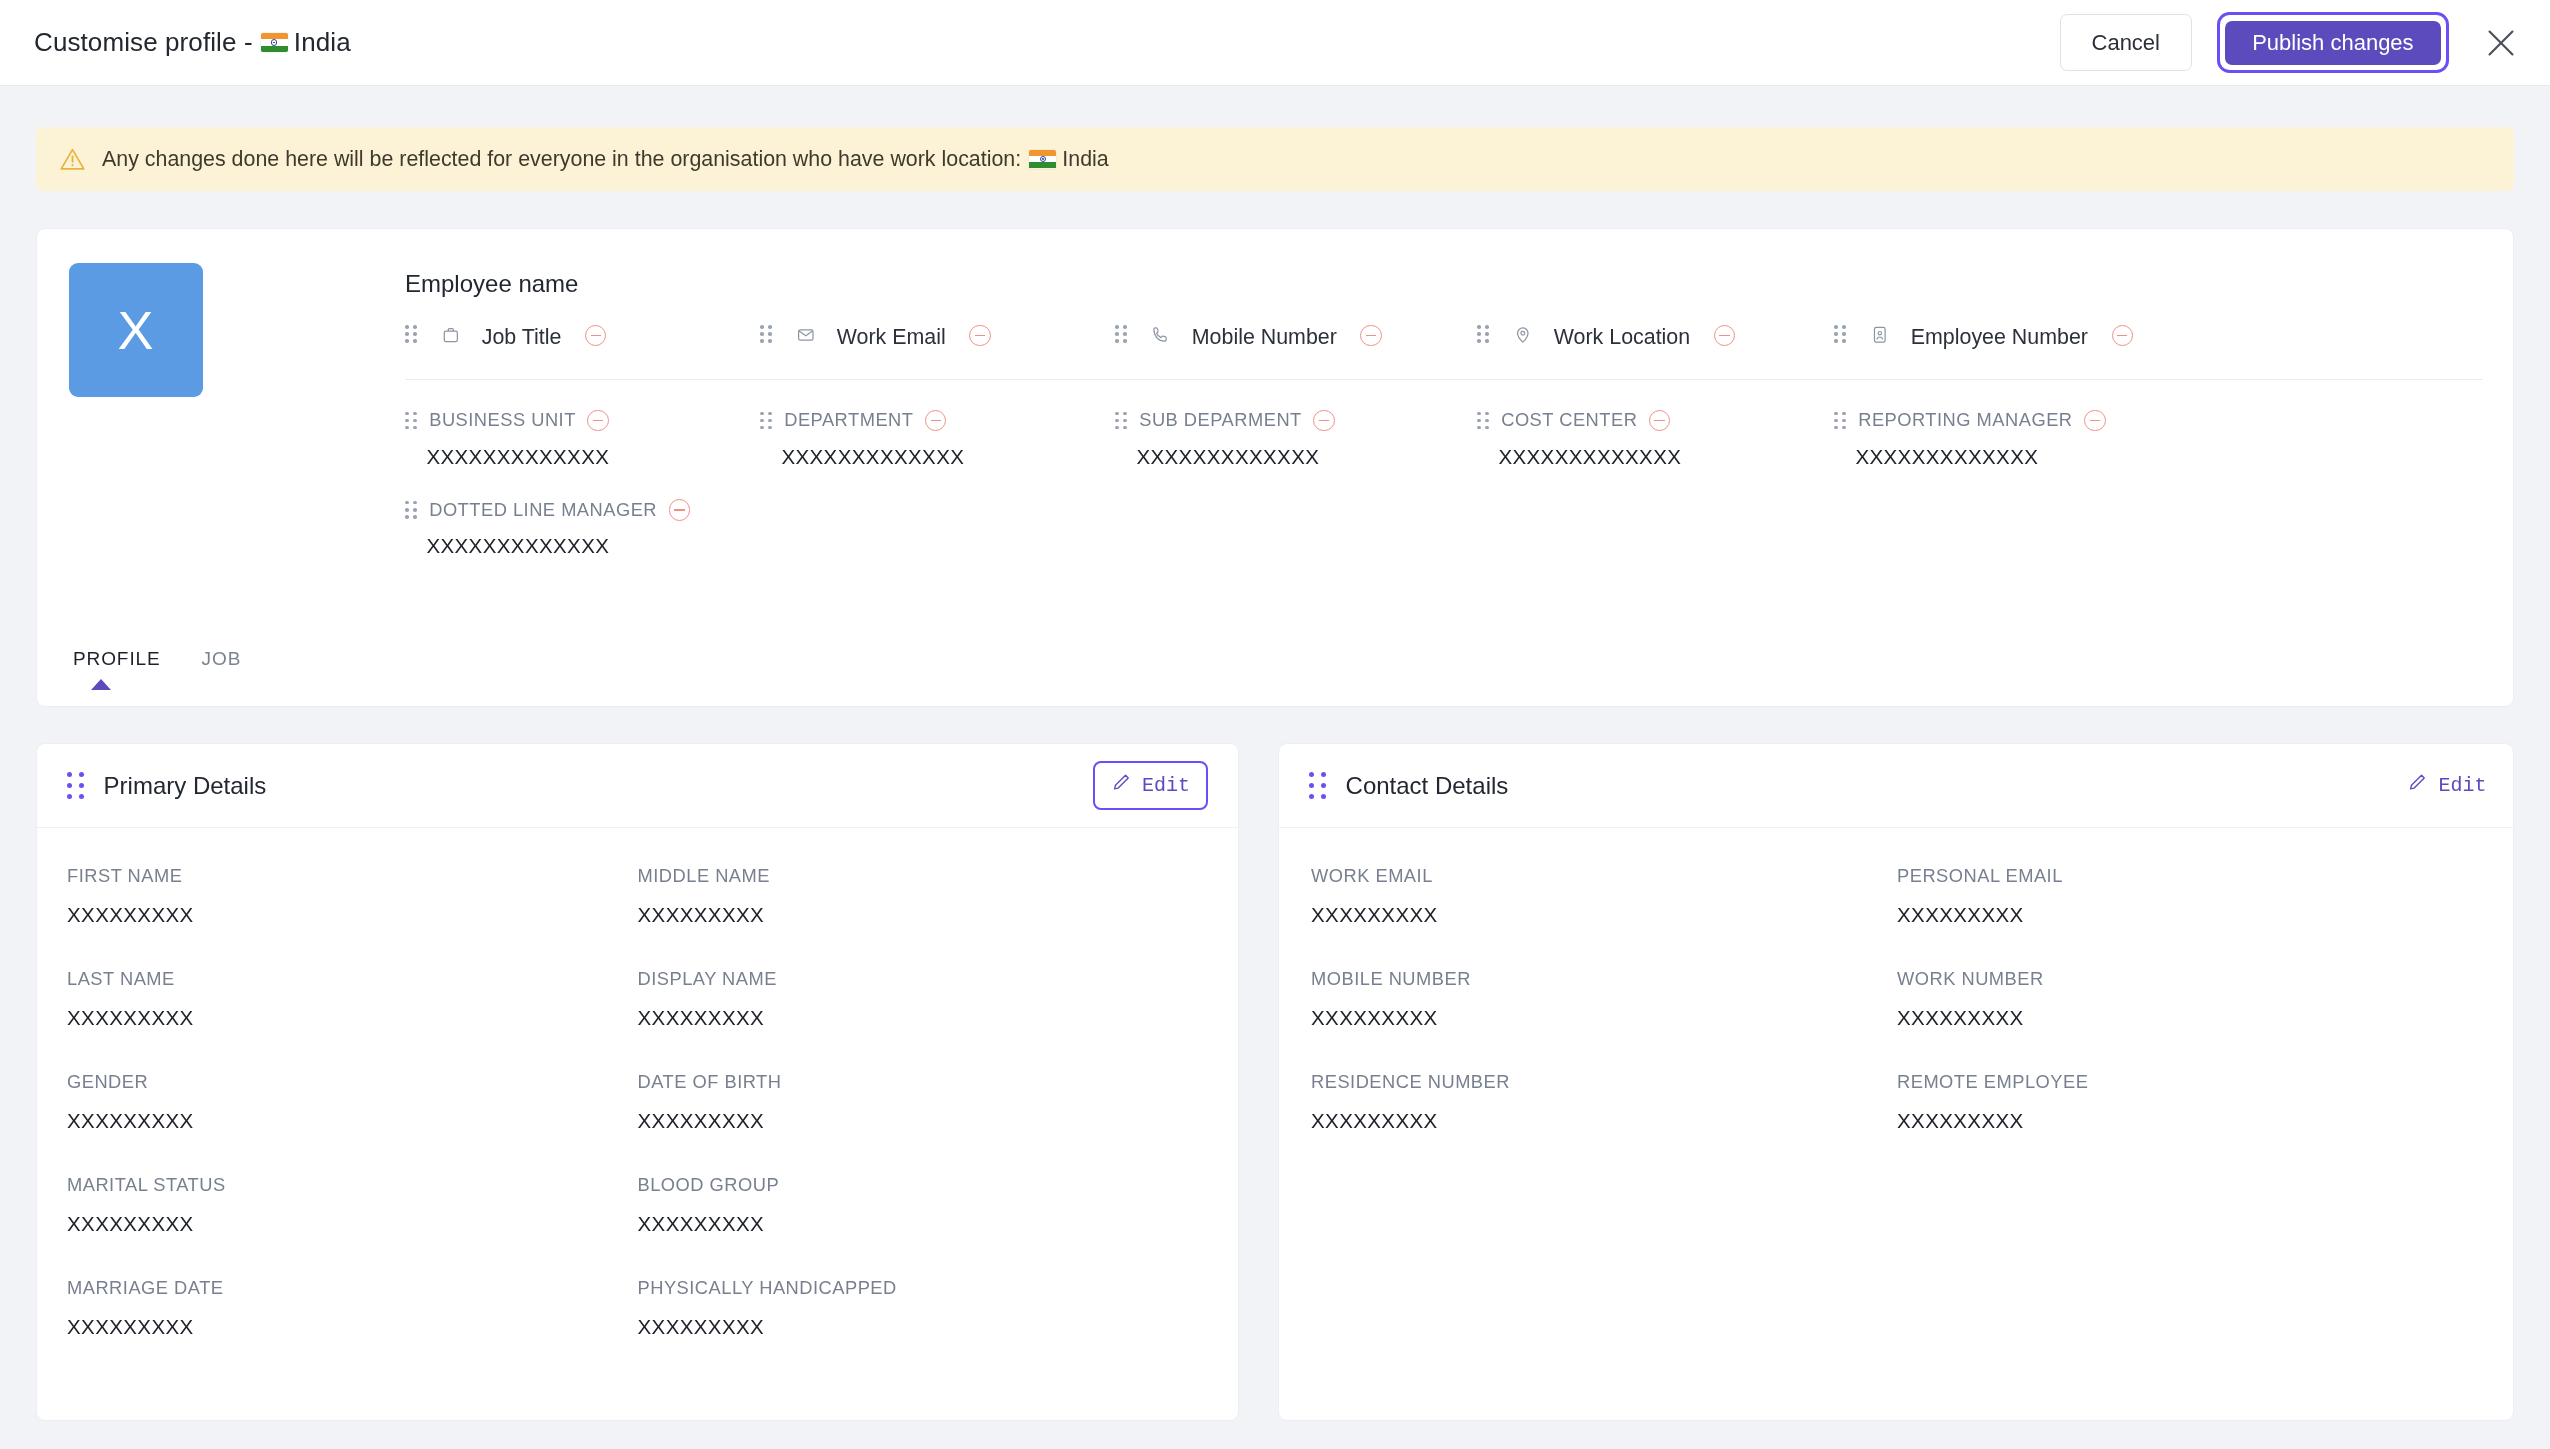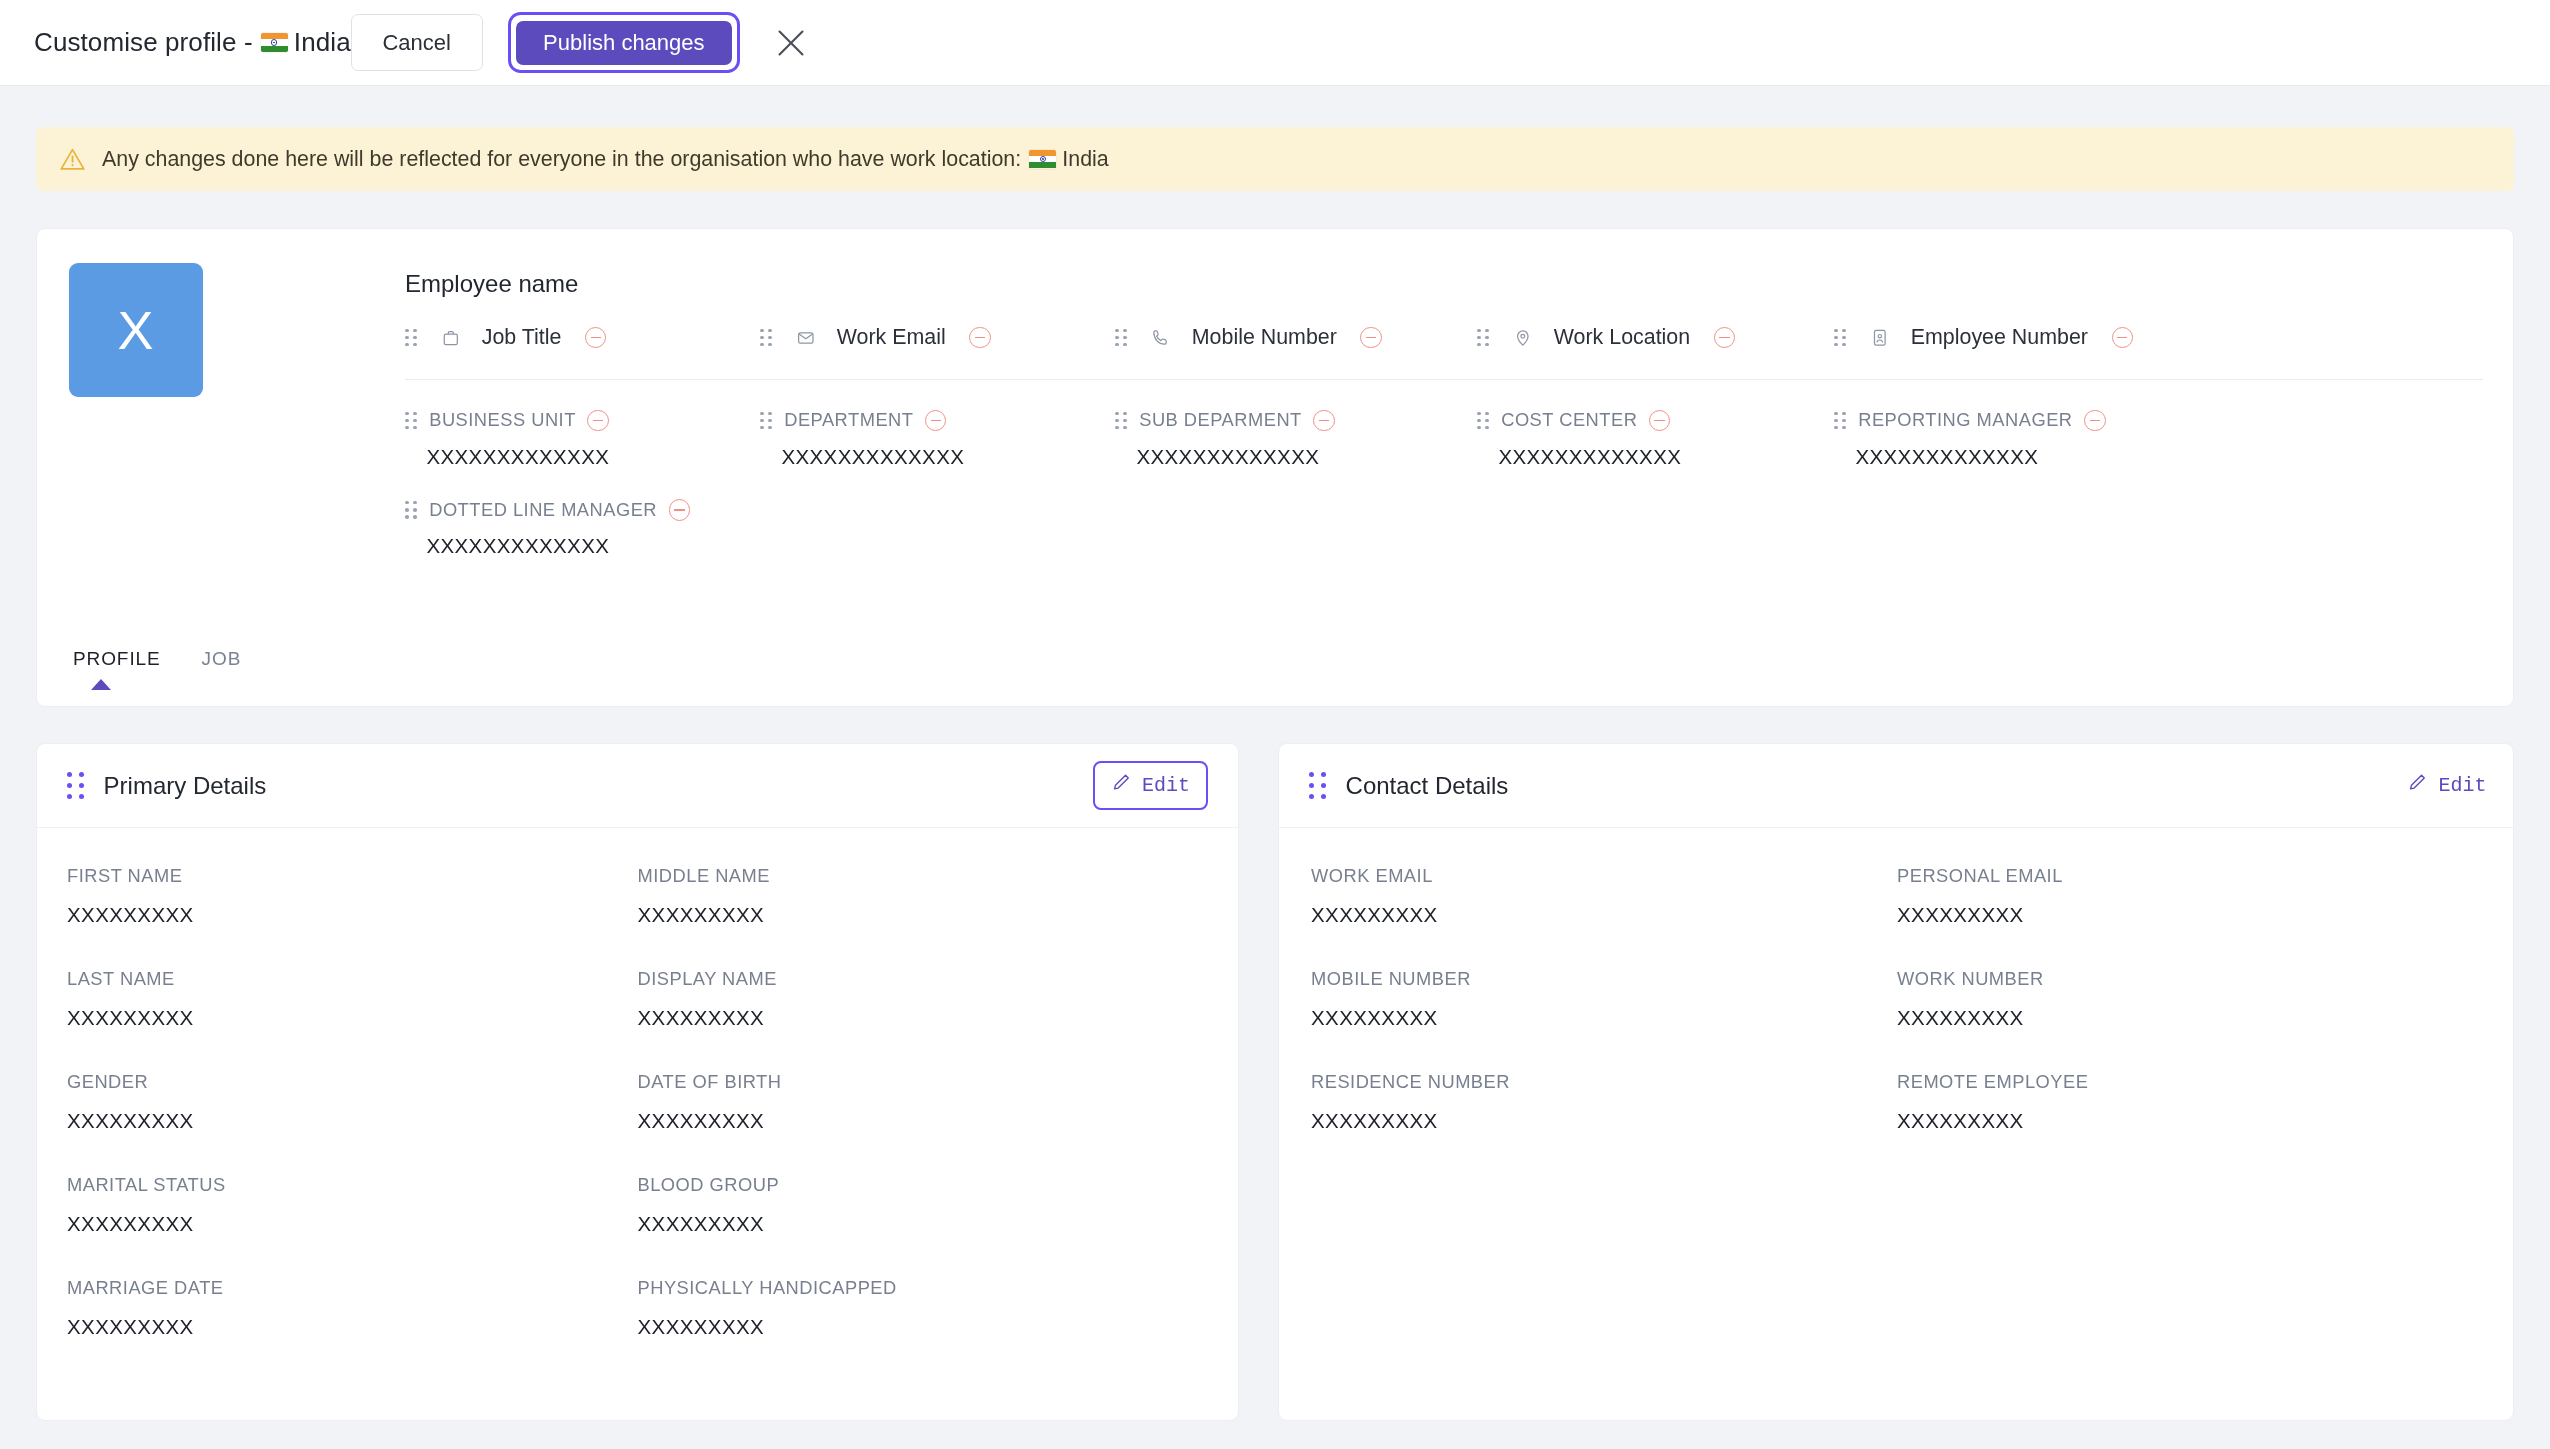--- a/index.html
+++ b/index.html
@@ -17,22 +17,22 @@
     -webkit-font-smoothing: antialiased;
   }
 
   
   .topbar {
     position: relative;
     height: 86px;
     background: #ffffff;
     display: flex;
     align-items: center;
-    justify-content: flex-start;
-    padding: 0 52px 0 34px;
+    justify-content: space-between;
+    padding: 0 28px 0 34px;
     border-bottom: 0.9px solid #e7e9ee;
   }
   .topbar-title {
     font-size: 26px;
     color: #222730;
     letter-spacing: 0.1px;
     display: flex;
     align-items: center;
     gap: 0;
     white-space: nowrap;
@@ -178,21 +178,21 @@
     padding-top: 41px;
   }
 
   
   .chip-row {
     display: flex;
     margin-top: 27px;
   }
   .chip {
     display: flex;
-    align-items: center;
+    align-items: flex-start;
     gap: 12px;
     white-space: nowrap;
   }
   .chip-c0 { width: 355px; }
   .chip-c1 { width: 355px; }
   .chip-c2 { width: 362px; }
   .chip-c3 { width: 357px; }
   .chip-c4 { width: 357px; }
 
   .dots {

